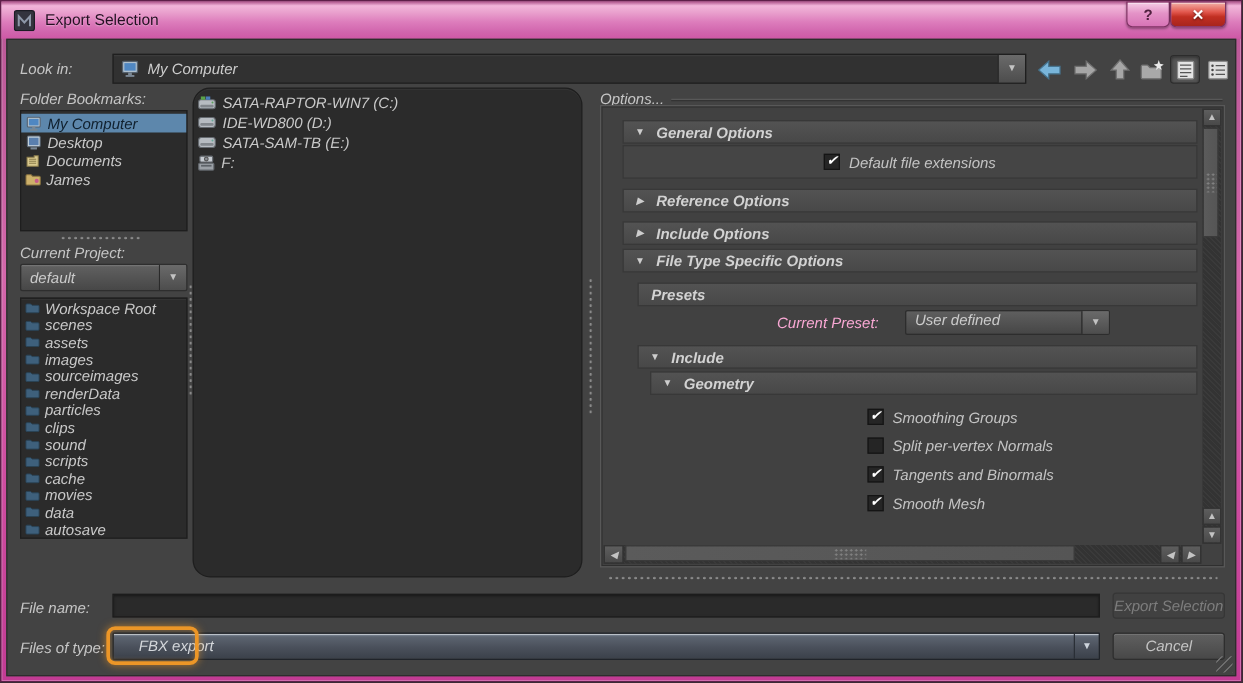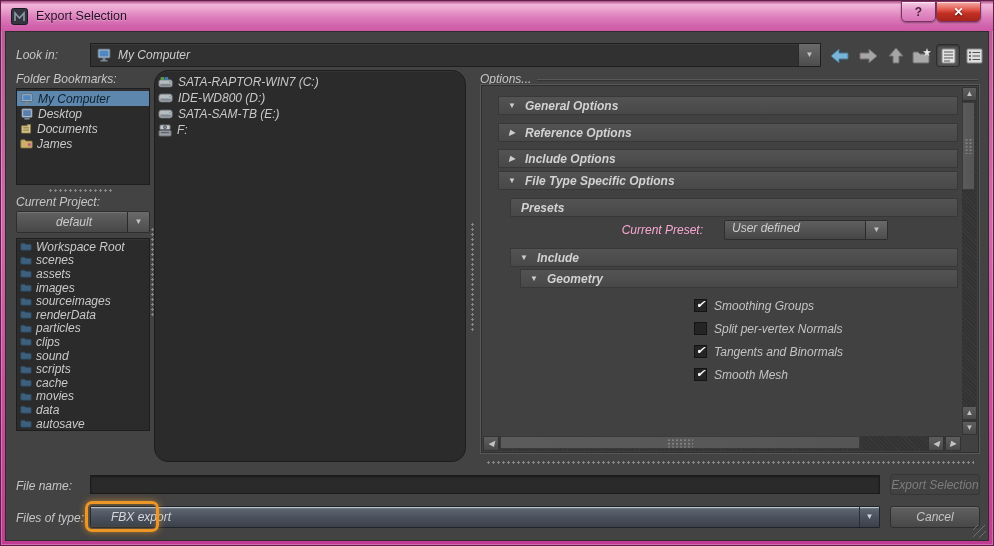--- a/index.html
+++ b/index.html
@@ -33,21 +33,21 @@
   .navbtn.pressed{background:#575757;border:1px solid #2c2c2c;border-radius:3px;box-shadow:inset 0 1px 3px rgba(0,0,0,.5);}
   
   .panel{position:absolute;background:#2b2b2b;border:1px solid #1e1e1e;box-shadow:inset 0 1px 0 rgba(255,255,255,.04);}
   .list-item{display:flex;align-items:center;gap:4px;font-size:12px;color:#c9c9c9;padding:0 3px;height:16px;white-space:nowrap;}
   .list-item[data-selected="true"]{background:#5d87ac;color:#10202e;}
   .bm .list-item{height:15px;}
   .proj .list-item{height:13.6px;font-size:12px;}
   .ficon{display:inline-flex;flex:none;}
   
   .mcombo{position:absolute;display:flex;align-items:center;background:linear-gradient(180deg,#616161,#474747);
-      border:1px solid #2e2e2e;border-radius:2px;box-shadow:inset 0 1px 0 rgba(255,255,255,.12);padding-left:32px;}
+      border:1px solid #2e2e2e;border-radius:2px;box-shadow:inset 0 1px 0 rgba(255,255,255,.12);}
   .mcombo .val{font-size:12px;color:#cbcbcb;margin-left:7px;}
   .mbtn{position:absolute;display:flex;align-items:center;justify-content:center;font-size:12px;color:#c4c4c4;
       background:linear-gradient(180deg,#606060,#484848);border:1px solid #2e2e2e;border-radius:3px;
       box-shadow:inset 0 1px 0 rgba(255,255,255,.12);}
   .mbtn.disabled{background:#414141;color:#7d7d7d;border-color:#363636;box-shadow:none;}
   
   .vdots{position:absolute;width:3px;background-image:radial-gradient(circle,#8a8a8a 34%,transparent 40%);background-size:3px 5px;}
   .hdots{position:absolute;height:3px;background-image:radial-gradient(circle,#8a8a8a 34%,transparent 40%);background-size:5px 3px;}
   
   .opt-legend{position:absolute;left:474px;top:40px;right:10px;display:flex;align-items:center;}
@@ -392,20 +392,24 @@
       <span class="t">Options...</span>
       <span class="line"></span>
     </div>
     <div class="options-frame">
       <div class="opt-content">
 
         <div class="sec-h" style="margin-top:8px;">
           <span class="tri">▼</span>
           <span class="st">General Options</span>
         </div>
+        <div class="extrow">
+          <span class="checkbox" data-checked="true"></span>
+          <span>Default file extensions</span>
+        </div>
 
         <div class="sec-h" style="margin-top:8px;">
           <span class="tri">▶</span>
           <span class="st">Reference Options</span>
         </div>
         <div class="sec-h" style="margin-top:7px;">
           <span class="tri">▶</span>
           <span class="st">Include Options</span>
         </div>
         <div class="sec-h" style="margin-top:3px;">

